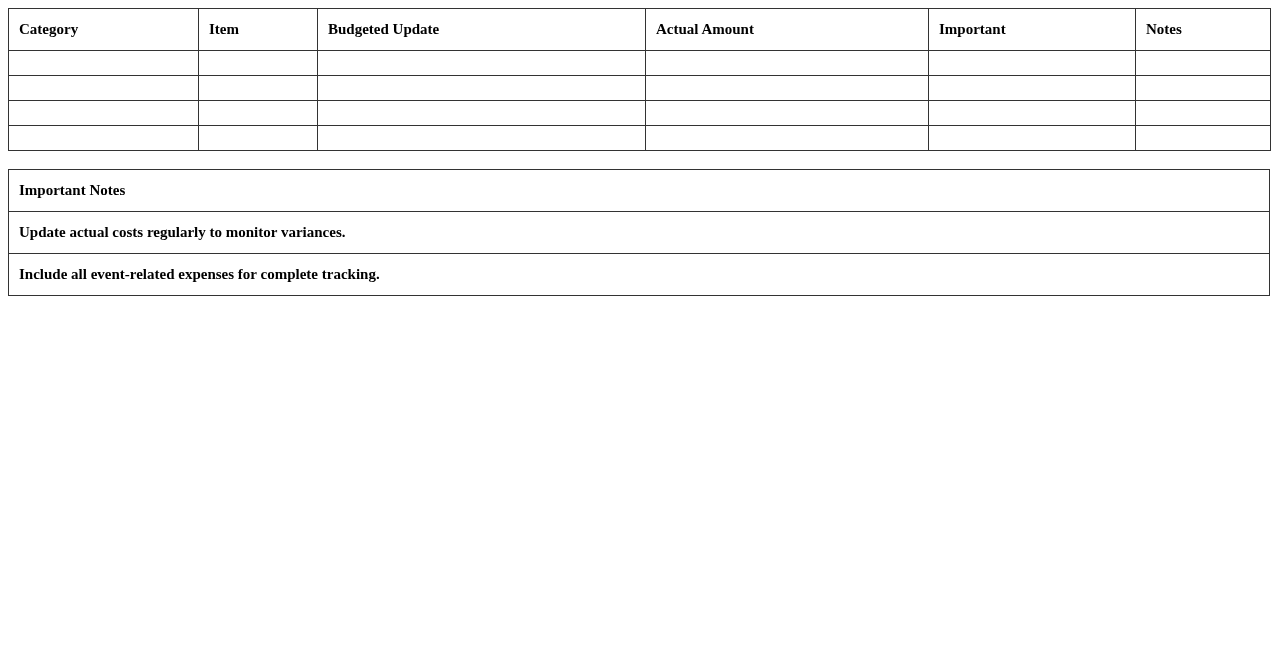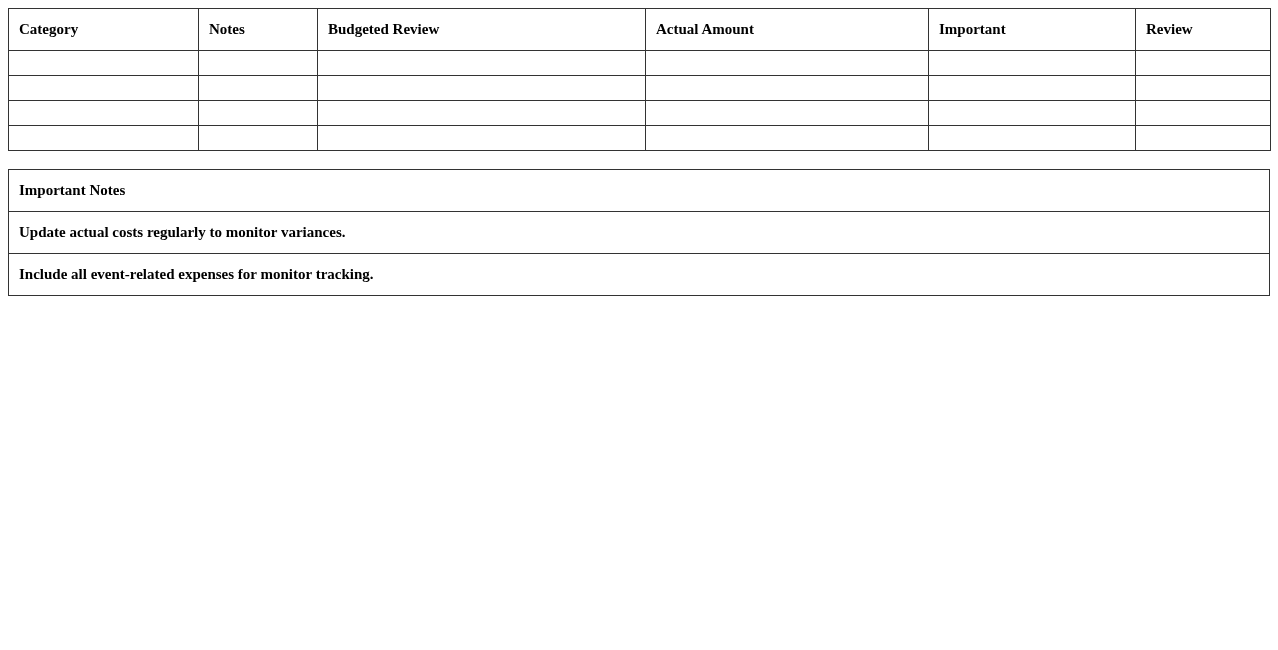--- a/index.html
+++ b/index.html
@@ -56,25 +56,25 @@
     <col style="width:190px">
     <col style="width:119px">
     <col style="width:328px">
     <col style="width:283px">
     <col style="width:207px">
     <col style="width:135px">
   </colgroup>
   <thead>
     <tr>
       <th>Category</th>
-      <th>Notes</th>
-      <th>Budgeted Review</th>
+      <th>Item</th>
+      <th>Budgeted Update</th>
       <th>Actual Amount</th>
       <th>Important</th>
-      <th>Review</th>
+      <th>Notes</th>
     </tr>
   </thead>
   <tbody>
     <tr>
       <td></td>
       <td></td>
       <td></td>
       <td></td>
       <td></td>
       <td></td>
@@ -110,16 +110,16 @@
   <thead>
     <tr>
       <th>Important Notes</th>
     </tr>
   </thead>
   <tbody>
     <tr>
       <td>Update actual costs regularly to monitor variances.</td>
     </tr>
     <tr>
-      <td>Include all event-related expenses for monitor tracking.</td>
+      <td>Include all event-related expenses for complete tracking.</td>
     </tr>
   </tbody>
 </table>
 
 </body></html>

